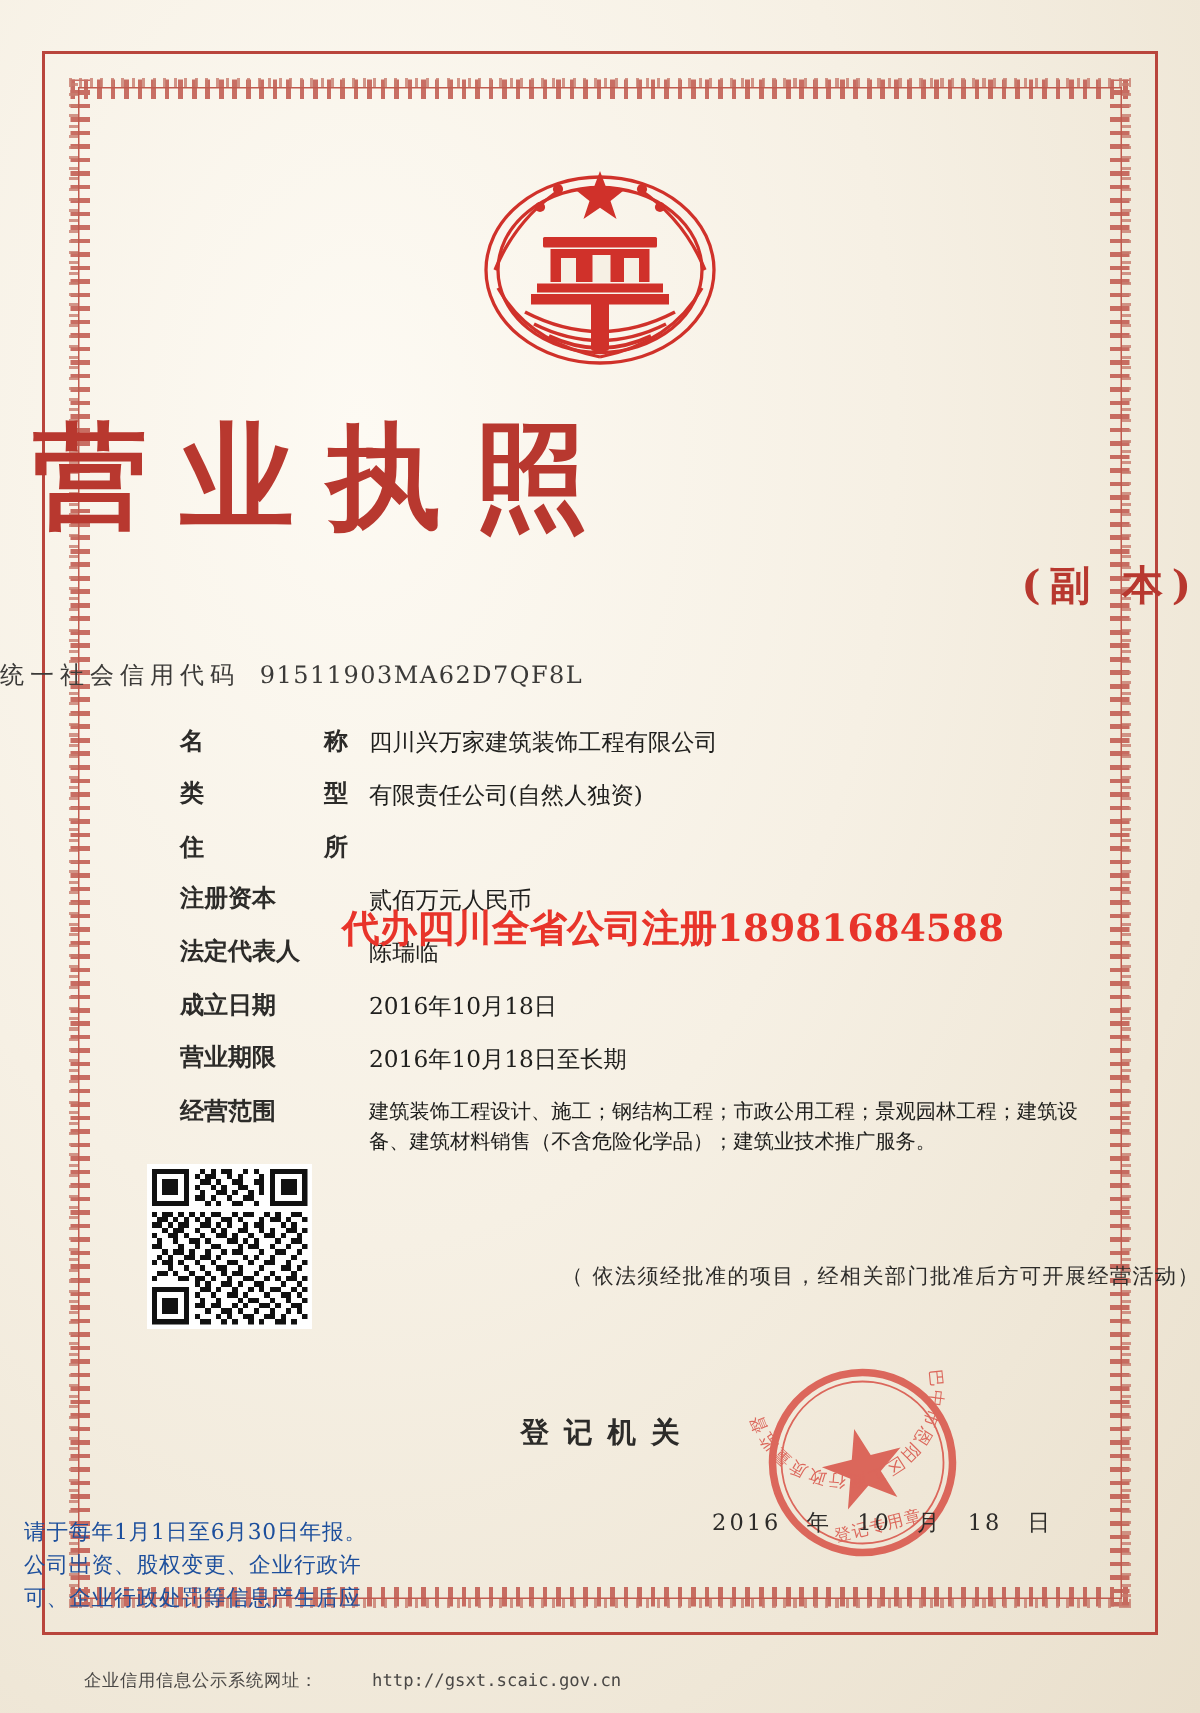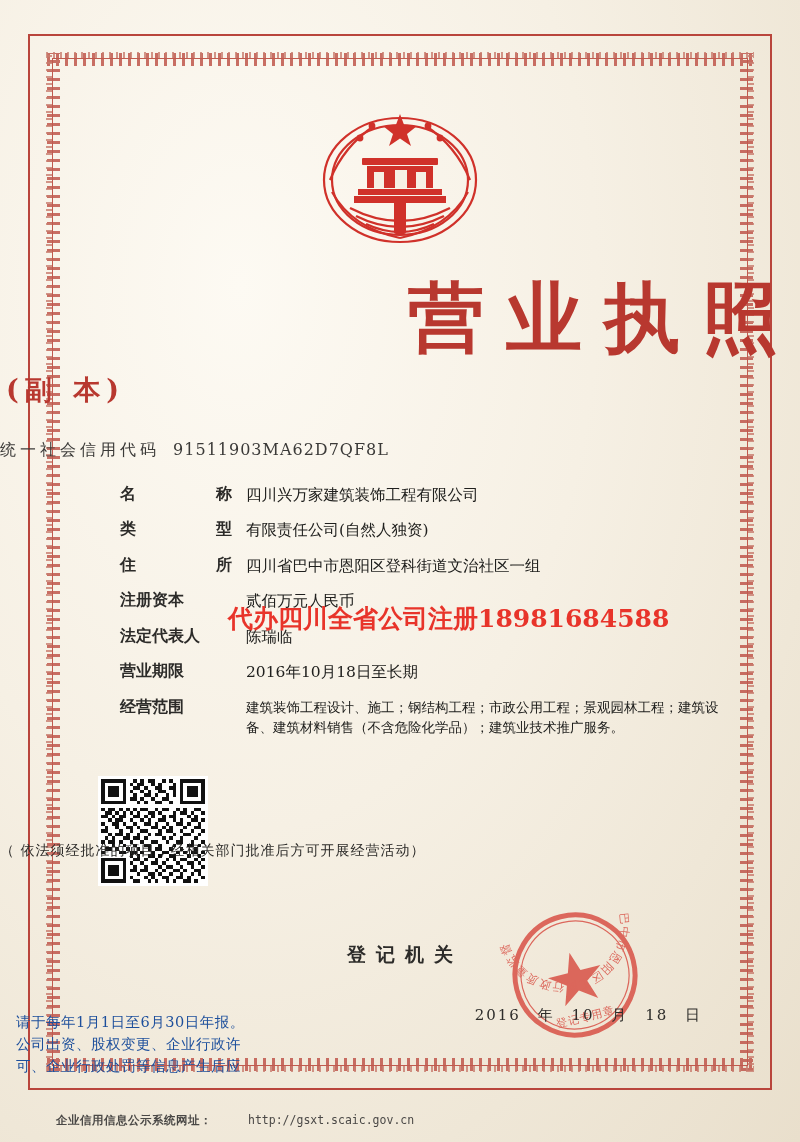--- a/index.html
+++ b/index.html
@@ -46,31 +46,31 @@
   }
   
   .emblem{
     position:absolute;left:50%;top:96px;transform:translateX(-50%);
     width:180px;height:160px;
   }
   .emblem svg{width:100%;height:100%;}
   
   .title{
     position:absolute;left:0;right:0;top:268px;
-    text-align:right;
+    text-align:left;
     font-family:"DejaVu Serif", serif;
     font-weight:bold;
     font-size:76px;
     letter-spacing:22px;
     text-indent:22px;
     color:#b8382f;
   }
   .subtitle{
     position:absolute;left:0;right:0;top:372px;
-    text-align:left;
+    text-align:right;
     font-family:"DejaVu Serif", serif;
     font-weight:bold;
     font-size:27px;
     letter-spacing:6px;
     text-indent:6px;
     color:#b8382f;
   }
   
   .credit-row{
     position:absolute;left:0;right:96px;top:440px;
@@ -122,21 +122,21 @@
   .qr{
     position:absolute;left:98px;top:776px;
     width:104px;height:104px;
     background:#fff;
     padding:3px;
   }
   .qr canvas,.qr .qrbox{width:104px;height:104px;display:block;}
   
   .note{
     position:absolute;left:0;right:0;top:842px;
-    text-align:left;
+    text-align:right;
     font-family:"DejaVu Serif", serif;
     font-size:14px;
     color:#2c2b29;
     letter-spacing:1px;
   }
   
   .registry{
     position:absolute;left:0;right:0;top:942px;
     text-align:center;
     font-family:"DejaVu Serif", serif;
@@ -174,21 +174,20 @@
     letter-spacing:0.5px;
   }
   .annual div{white-space:nowrap;}
   
   .footer-left{
     position:absolute;left:56px;bottom:14px;
     font-family:"DejaVu Serif", serif;
     font-size:11.5px;
     color:#4a4846;
     letter-spacing:0.5px;
-    font-weight:bold;
   }
   .footer-url{
     position:absolute;left:248px;bottom:15px;
     font-family:"DejaVu Sans Mono", monospace;
     font-size:11.5px;
     color:#4a4846;
   }
   .footer-right{
     position:absolute;right:36px;bottom:14px;
     font-family:"DejaVu Serif", serif;
@@ -274,37 +273,42 @@
         <span>型</span>
       </div>
       <div class="fvalue">有限责任公司(自然人独资)</div>
     </div>
 
     <div class="frow">
       <div class="flabel">
         <span>住</span>
         <span>所</span>
       </div>
-      <div class="fvalue">四川省巴中市恩阳区登科街道文治社区一组</div>
     </div>
 
     <div class="frow">
       <div class="flabel">
         <span>注册资本</span>
       </div>
       <div class="fvalue">贰佰万元人民币</div>
     </div>
 
     <div class="frow">
       <div class="flabel">
         <span>法定代表人</span>
       </div>
       <div class="fvalue">陈瑞临</div>
     </div>
 
+    <div class="frow">
+      <div class="flabel">
+        <span>成立日期</span>
+      </div>
+      <div class="fvalue">2016年10月18日</div>
+    </div>
 
     <div class="frow">
       <div class="flabel">
         <span>营业期限</span>
       </div>
       <div class="fvalue">2016年10月18日至长期</div>
     </div>
 
     <div class="frow">
       <div class="flabel">

